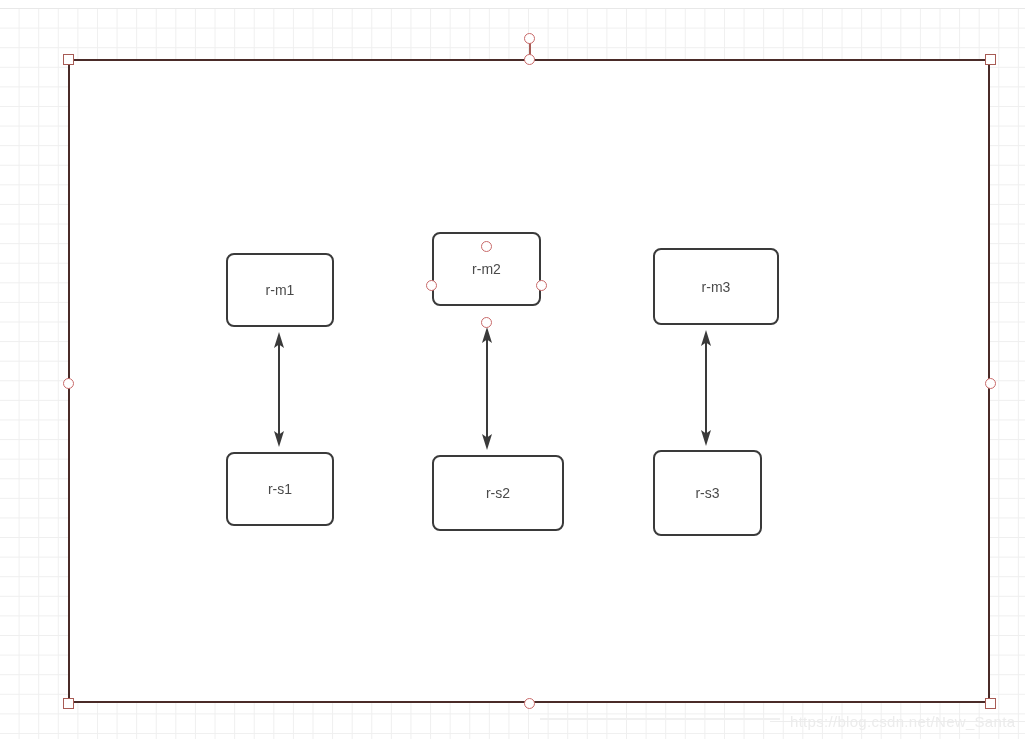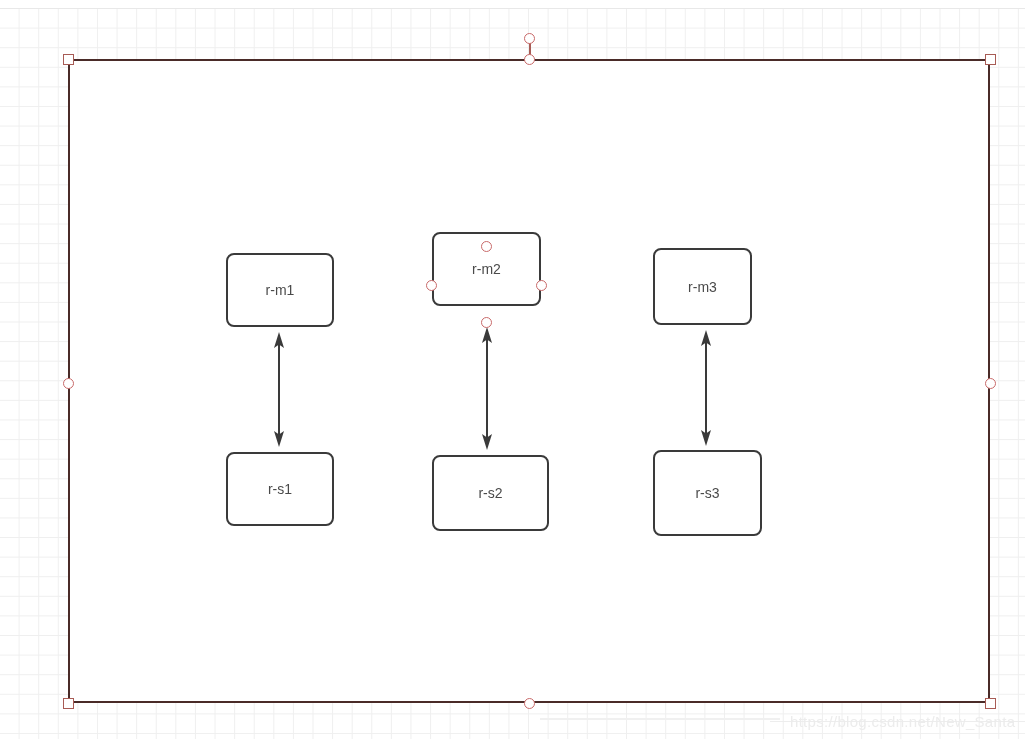--- a/index.html
+++ b/index.html
@@ -160,27 +160,27 @@
         <polygon points="11,116 6,100 11,103.5 16,100" fill="#3a3a3a"></polygon>
       </svg>
     </div>
   <div id="layer-nodes">
       <div class="node" style="left: 226px; top: 253px; width: 108px; height: 74px;">
         <span class="node-label">r-m1</span>
       </div>
       <div class="node" style="left: 432px; top: 232px; width: 109px; height: 74px;">
         <span class="node-label">r-m2</span>
       </div>
-      <div class="node" style="left: 653px; top: 248px; width: 99px; height: 77px;">
+      <div class="node" style="left: 653px; top: 248px; width: 126px; height: 77px;">
         <span class="node-label">r-m3</span>
       </div>
       <div class="node" style="left: 226px; top: 452px; width: 108px; height: 74px;">
         <span class="node-label">r-s1</span>
       </div>
-      <div class="node" style="left: 432px; top: 455px; width: 117px; height: 76px;">
+      <div class="node" style="left: 432px; top: 455px; width: 132px; height: 76px;">
         <span class="node-label">r-s2</span>
       </div>
       <div class="node" style="left: 653px; top: 450px; width: 109px; height: 86px;">
         <span class="node-label">r-s3</span>
       </div>
     </div>
   <div id="layer-handles">
       <div class="rotate-stem" style="left: 529px; top: 38px; height: 21px;"></div>
       <div class="handle-square" style="left: 62.5px; top: 53.5px;"></div>
       <div class="handle-circle" style="left: 523.5px; top: 53.5px;"></div>

